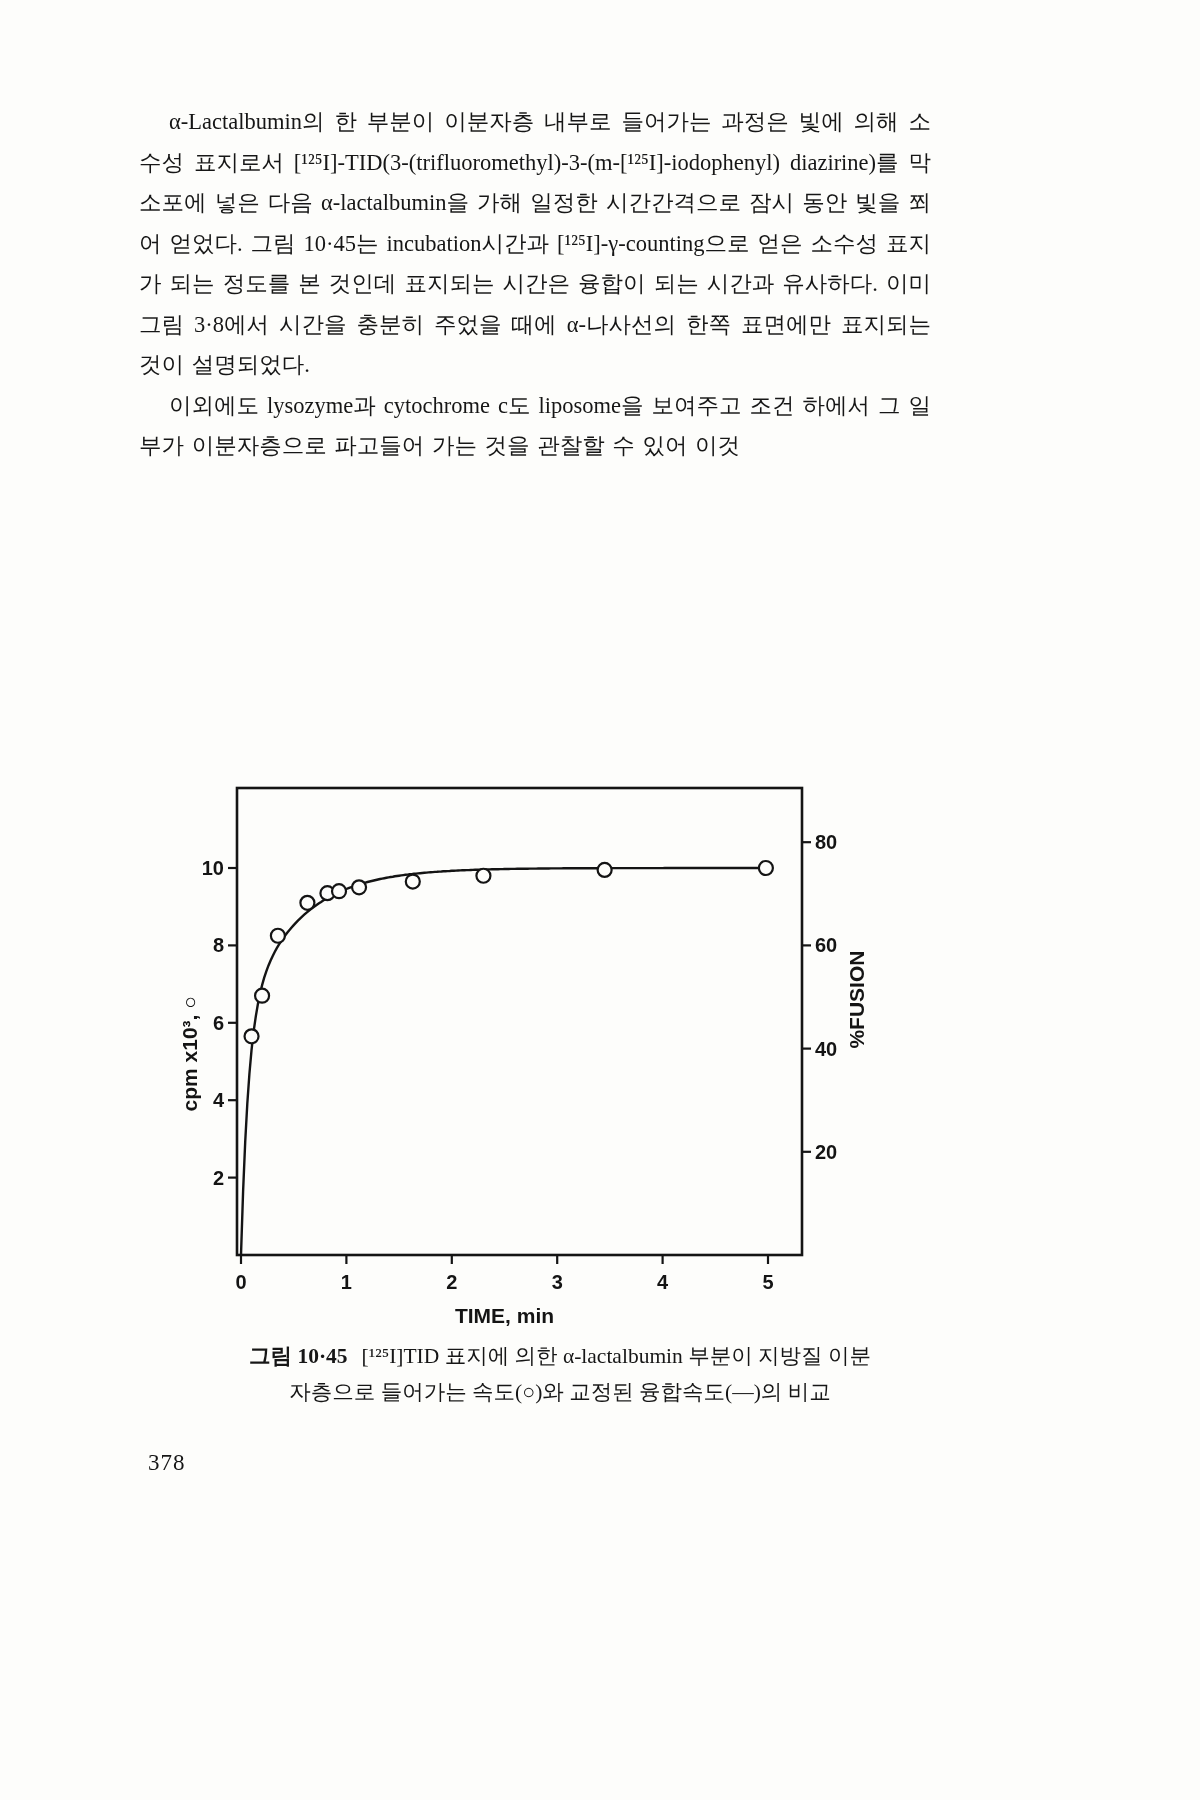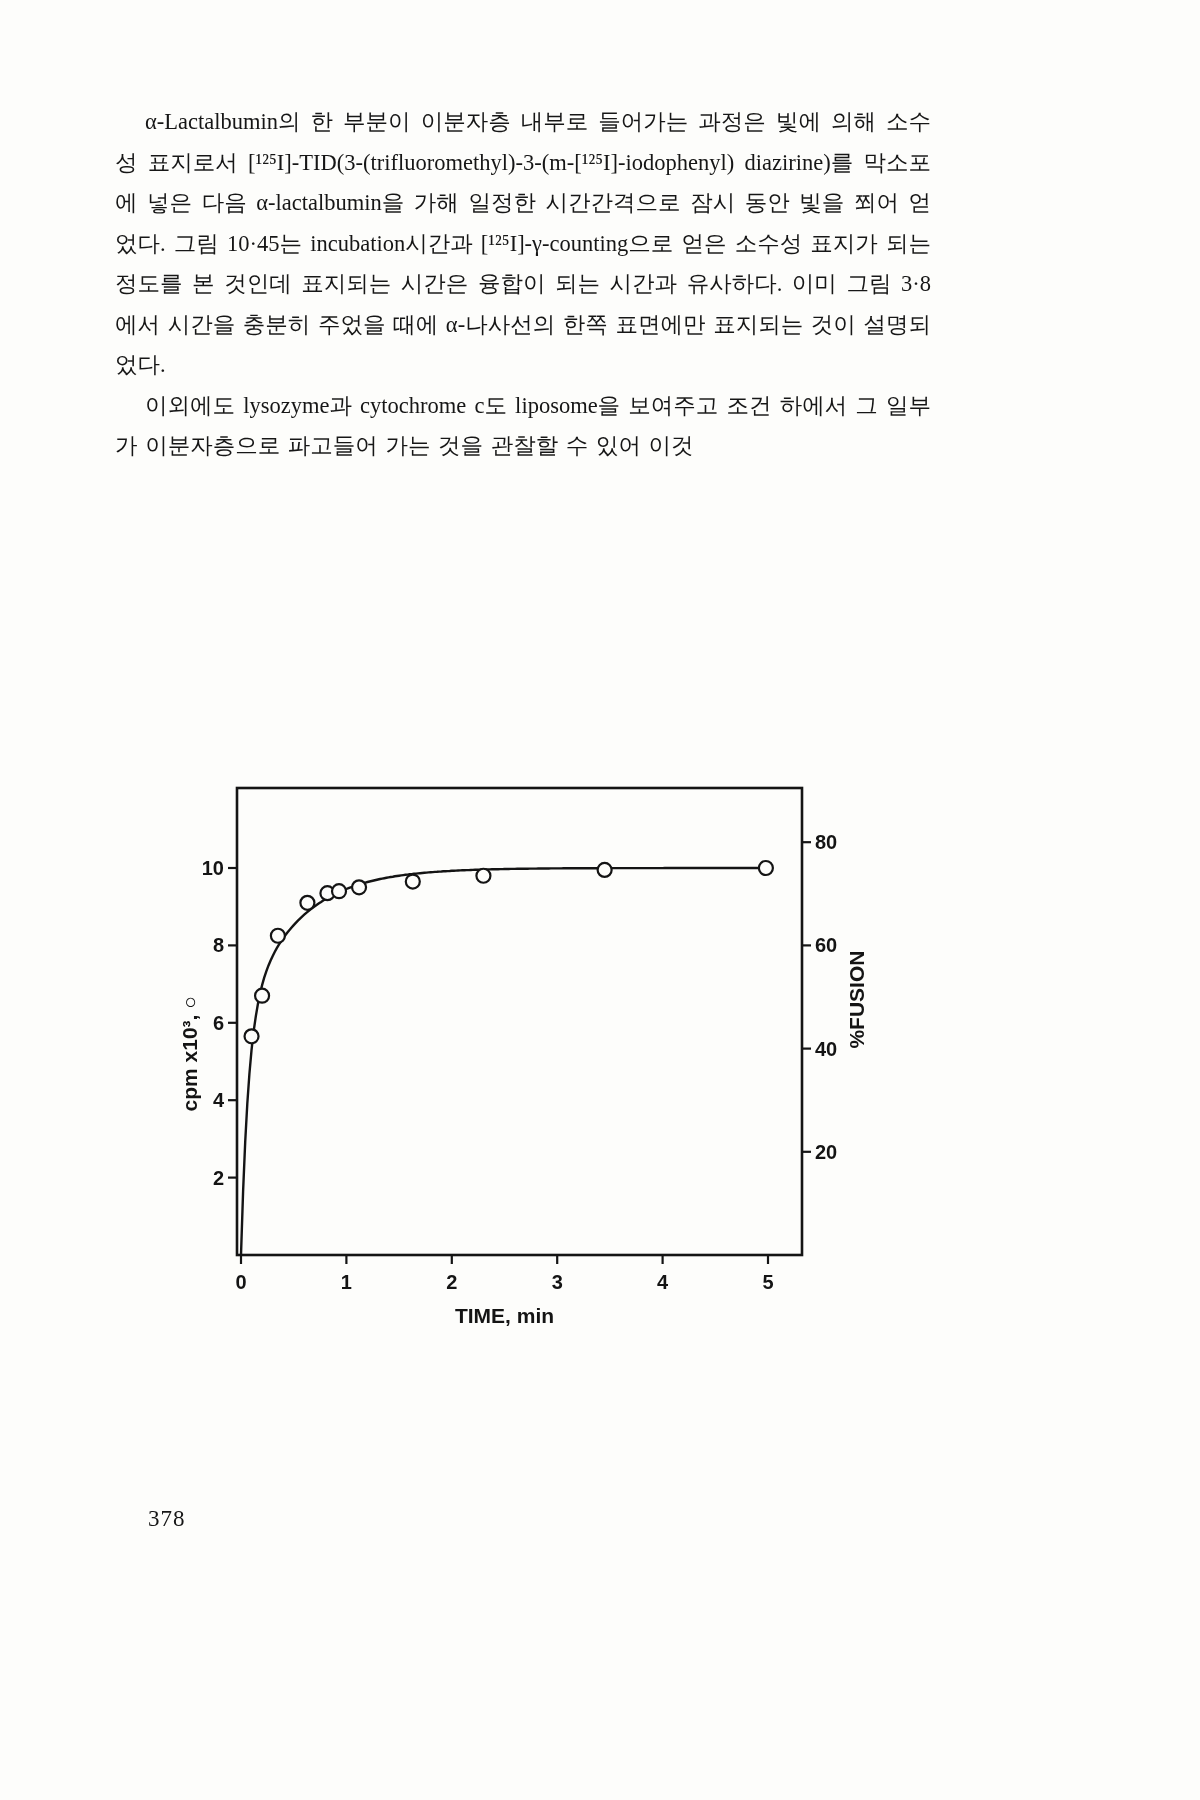--- a/index.html
+++ b/index.html
@@ -12,35 +12,35 @@
     overflow:hidden;
   }
   .text-block{
     position:absolute;
     left:115px;top:102px;width:816px;
     font-size:22.5px;line-height:40.5px;
     text-align:justify;
     word-spacing:2px;
   }
   .text-block p{margin:0;}
-  .text-block p.indent{text-indent:30px;}
+  .text-block p.indent{text-indent:30px;margin-left:24px;}
   .figure-wrap{
     position:absolute;left:140px;top:770px;width:740px;height:560px;
   }
   svg text{fill:#141414;}
   .tick-label{font:700 20px "Liberation Sans","DejaVu Sans",sans-serif;}
   .axis-label{font:700 21px "Liberation Sans","DejaVu Sans",sans-serif;}
   .figure-caption{
     position:absolute;left:170px;top:1338px;width:780px;
     text-align:center;
     font-size:21.5px;line-height:36px;
   }
   .cap-label{font-weight:700;margin-right:14px;}
   .page-number{
-    position:absolute;left:148px;top:1506px;
+    position:absolute;left:148px;top:1450px;
     font-size:23px;letter-spacing:1px;
   }
 </style>
 </head>
 <body>
 
 <div class="page">
 
   <div class="text-block">
     <p class="indent">α-Lactalbumin의 한 부분이 이분자층 내부로 들어가는 과정은 빛에 의해 소수성 표지로서 [¹²⁵I]-TID(3-(trifluoromethyl)-3-(m-[¹²⁵I]-iodo­phenyl) diazirine)를 막소포에 넣은 다음 α-lactalbumin을 가해 일정한 시간간격으로 잠시 동안 빛을 쬐어 얻었다. 그림 10·45는 incubation시간과 [¹²⁵I]-γ-counting으로 얻은 소수성 표지가 되는 정도를 본 것인데 표지되는 시간은 융합이 되는 시간과 유사하다. 이미 그림 3·8에서 시간을 충분히 주었을 때에 α-나사선의 한쪽 표면에만 표지되는 것이 설명되었다.</p>
@@ -91,16 +91,22 @@
         <circle cx="272.802" cy="111.54499999999996" r="7" fill="#fdfdfb" stroke="#141414" stroke-width="2.2"></circle>
         <circle cx="343.41999999999996" cy="105.73999999999995" r="7" fill="#fdfdfb" stroke="#141414" stroke-width="2.2"></circle>
         <circle cx="464.63000000000005" cy="99.935" r="7" fill="#fdfdfb" stroke="#141414" stroke-width="2.2"></circle>
         <circle cx="625.892" cy="98" r="7" fill="#fdfdfb" stroke="#141414" stroke-width="2.2"></circle>
         <text x="364.5" y="553" text-anchor="middle" class="axis-label">TIME, min</text>
         <text x="57" y="283.76" text-anchor="middle" class="axis-label" transform="rotate(-90 57 283.76)">cpm x10³, ○</text>
         <text x="724" y="229.57999999999998" text-anchor="middle" class="axis-label" transform="rotate(-90 724 229.57999999999998)">%FUSION</text>
       </svg>
   </div>
 
+  <div class="figure-caption">
+    <div>
+      <span class="cap-label">그림 10·45</span><span>[¹²⁵I]TID 표지에 의한 α-lactalbumin 부분이 지방질 이분</span>
+    </div>
+    <div>자층으로 들어가는 속도(○)와 교정된 융합속도(—)의 비교</div>
+  </div>
 
   <div class="page-number">378</div>
 
 </div>
 
 </body></html>

